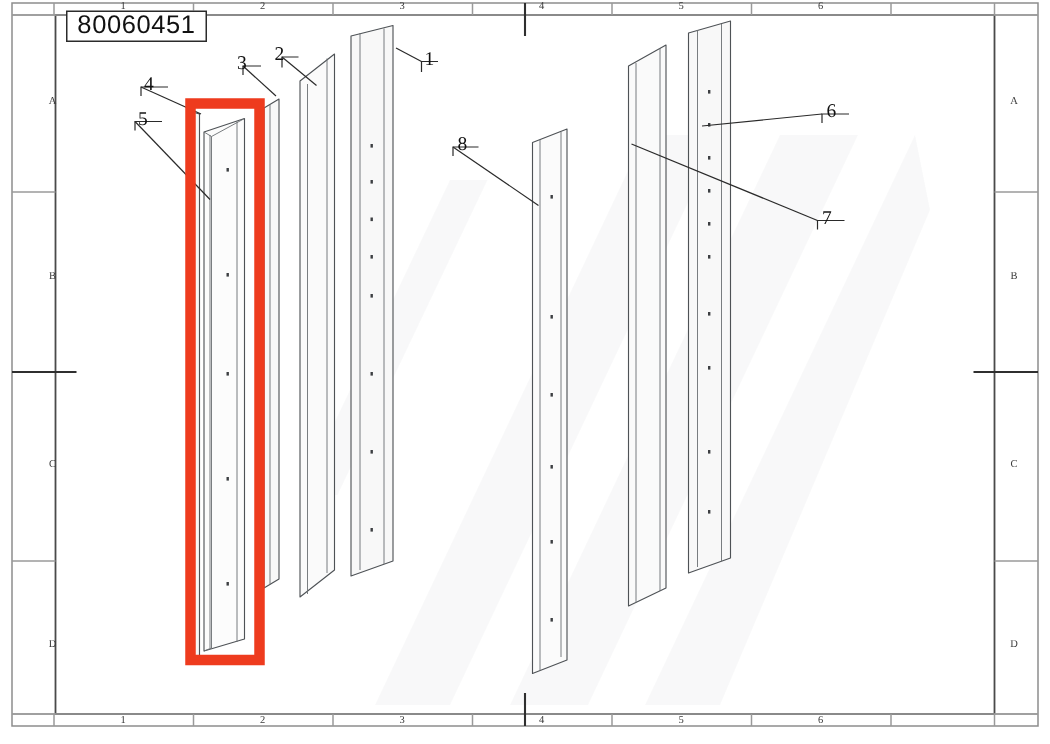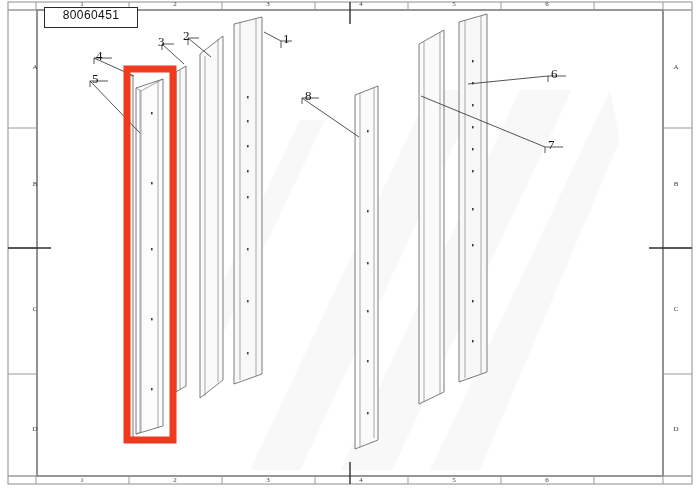--- a/index.html
+++ b/index.html
@@ -6,22 +6,22 @@
   body{width:700px;height:496px;overflow:hidden;
        font-family:"Liberation Serif",serif;color:#1a1a1a;}
   #sheet{position:relative;width:700px;height:496px;background:#fff;}
   svg.layer{position:absolute;left:0;top:0;width:700px;height:496px;}
   .zone-label{position:absolute;font-family:"Liberation Serif",serif;
       font-size:7px;color:#3a3a3a;text-align:center;line-height:1;}
   .callout{position:absolute;font-family:"Liberation Serif",serif;
       font-size:13px;color:#111;line-height:1;}
   #partnum{position:absolute;left:44px;top:7px;width:92px;height:19px;
       border:1px solid #2b2b2b;background:#fff;display:flex;
-      align-items:flex-start;justify-content:center;
-      font-family:"Liberation Sans",sans-serif;font-size:12px;
+      align-items:flex-end;justify-content:center;
+      font-family:"Liberation Sans",sans-serif;font-size:17px;
       letter-spacing:.4px;color:#111;}
 </style>
 </head>
 <body>
 
 <div id="sheet">
 
   <svg class="layer" viewBox="0 0 700 496" preserveAspectRatio="none">
     <g id="wm" fill="#8a8f96" opacity="0.05">
       <path d="M 250 470 L 430 90 L 480 90 L 300 470 Z"></path>

